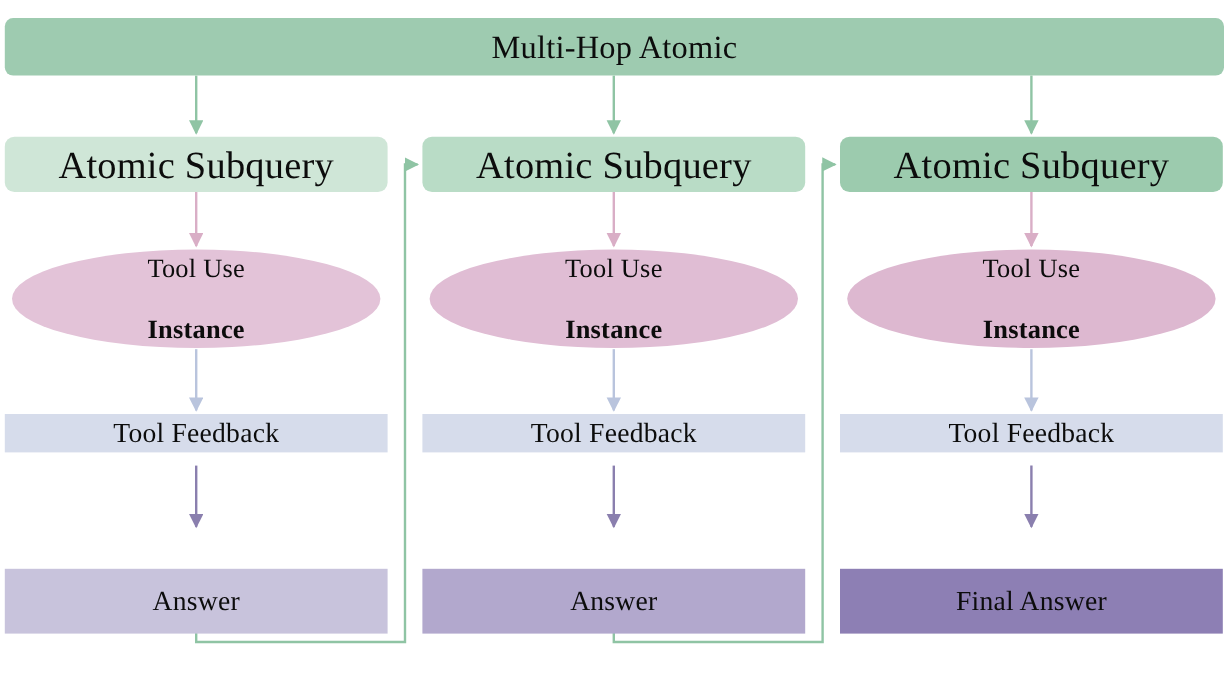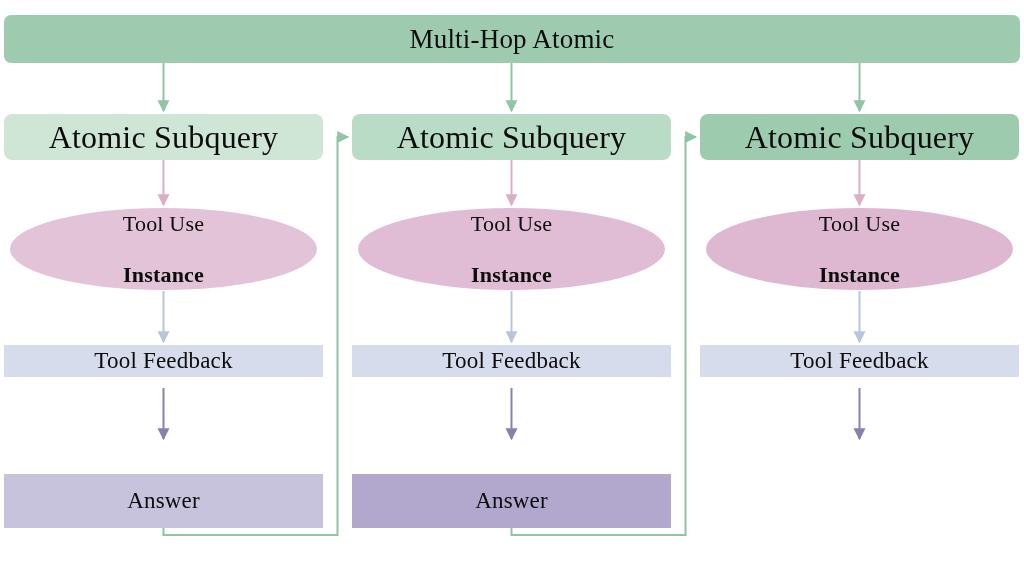--- a/index.html
+++ b/index.html
@@ -171,14 +171,17 @@
   <div class="node subquery col3" style="background:#9ccbae;">
     <span>Atomic Subquery</span>
   </div>
   <div class="node ellipse ecol3" style="background:#ddb8d0;">
     <span class="l1">Tool Use</span>
     <span class="l2">Instance</span>
   </div>
   <div class="node feedback col3" style="background:#d6dceb;">
     <span>Tool Feedback</span>
   </div>
+  <div class="node answer col3" style="background:#8d7fb4;">
+    <span>Final Answer</span>
+  </div>
 
 </div>
 
 </body></html>

